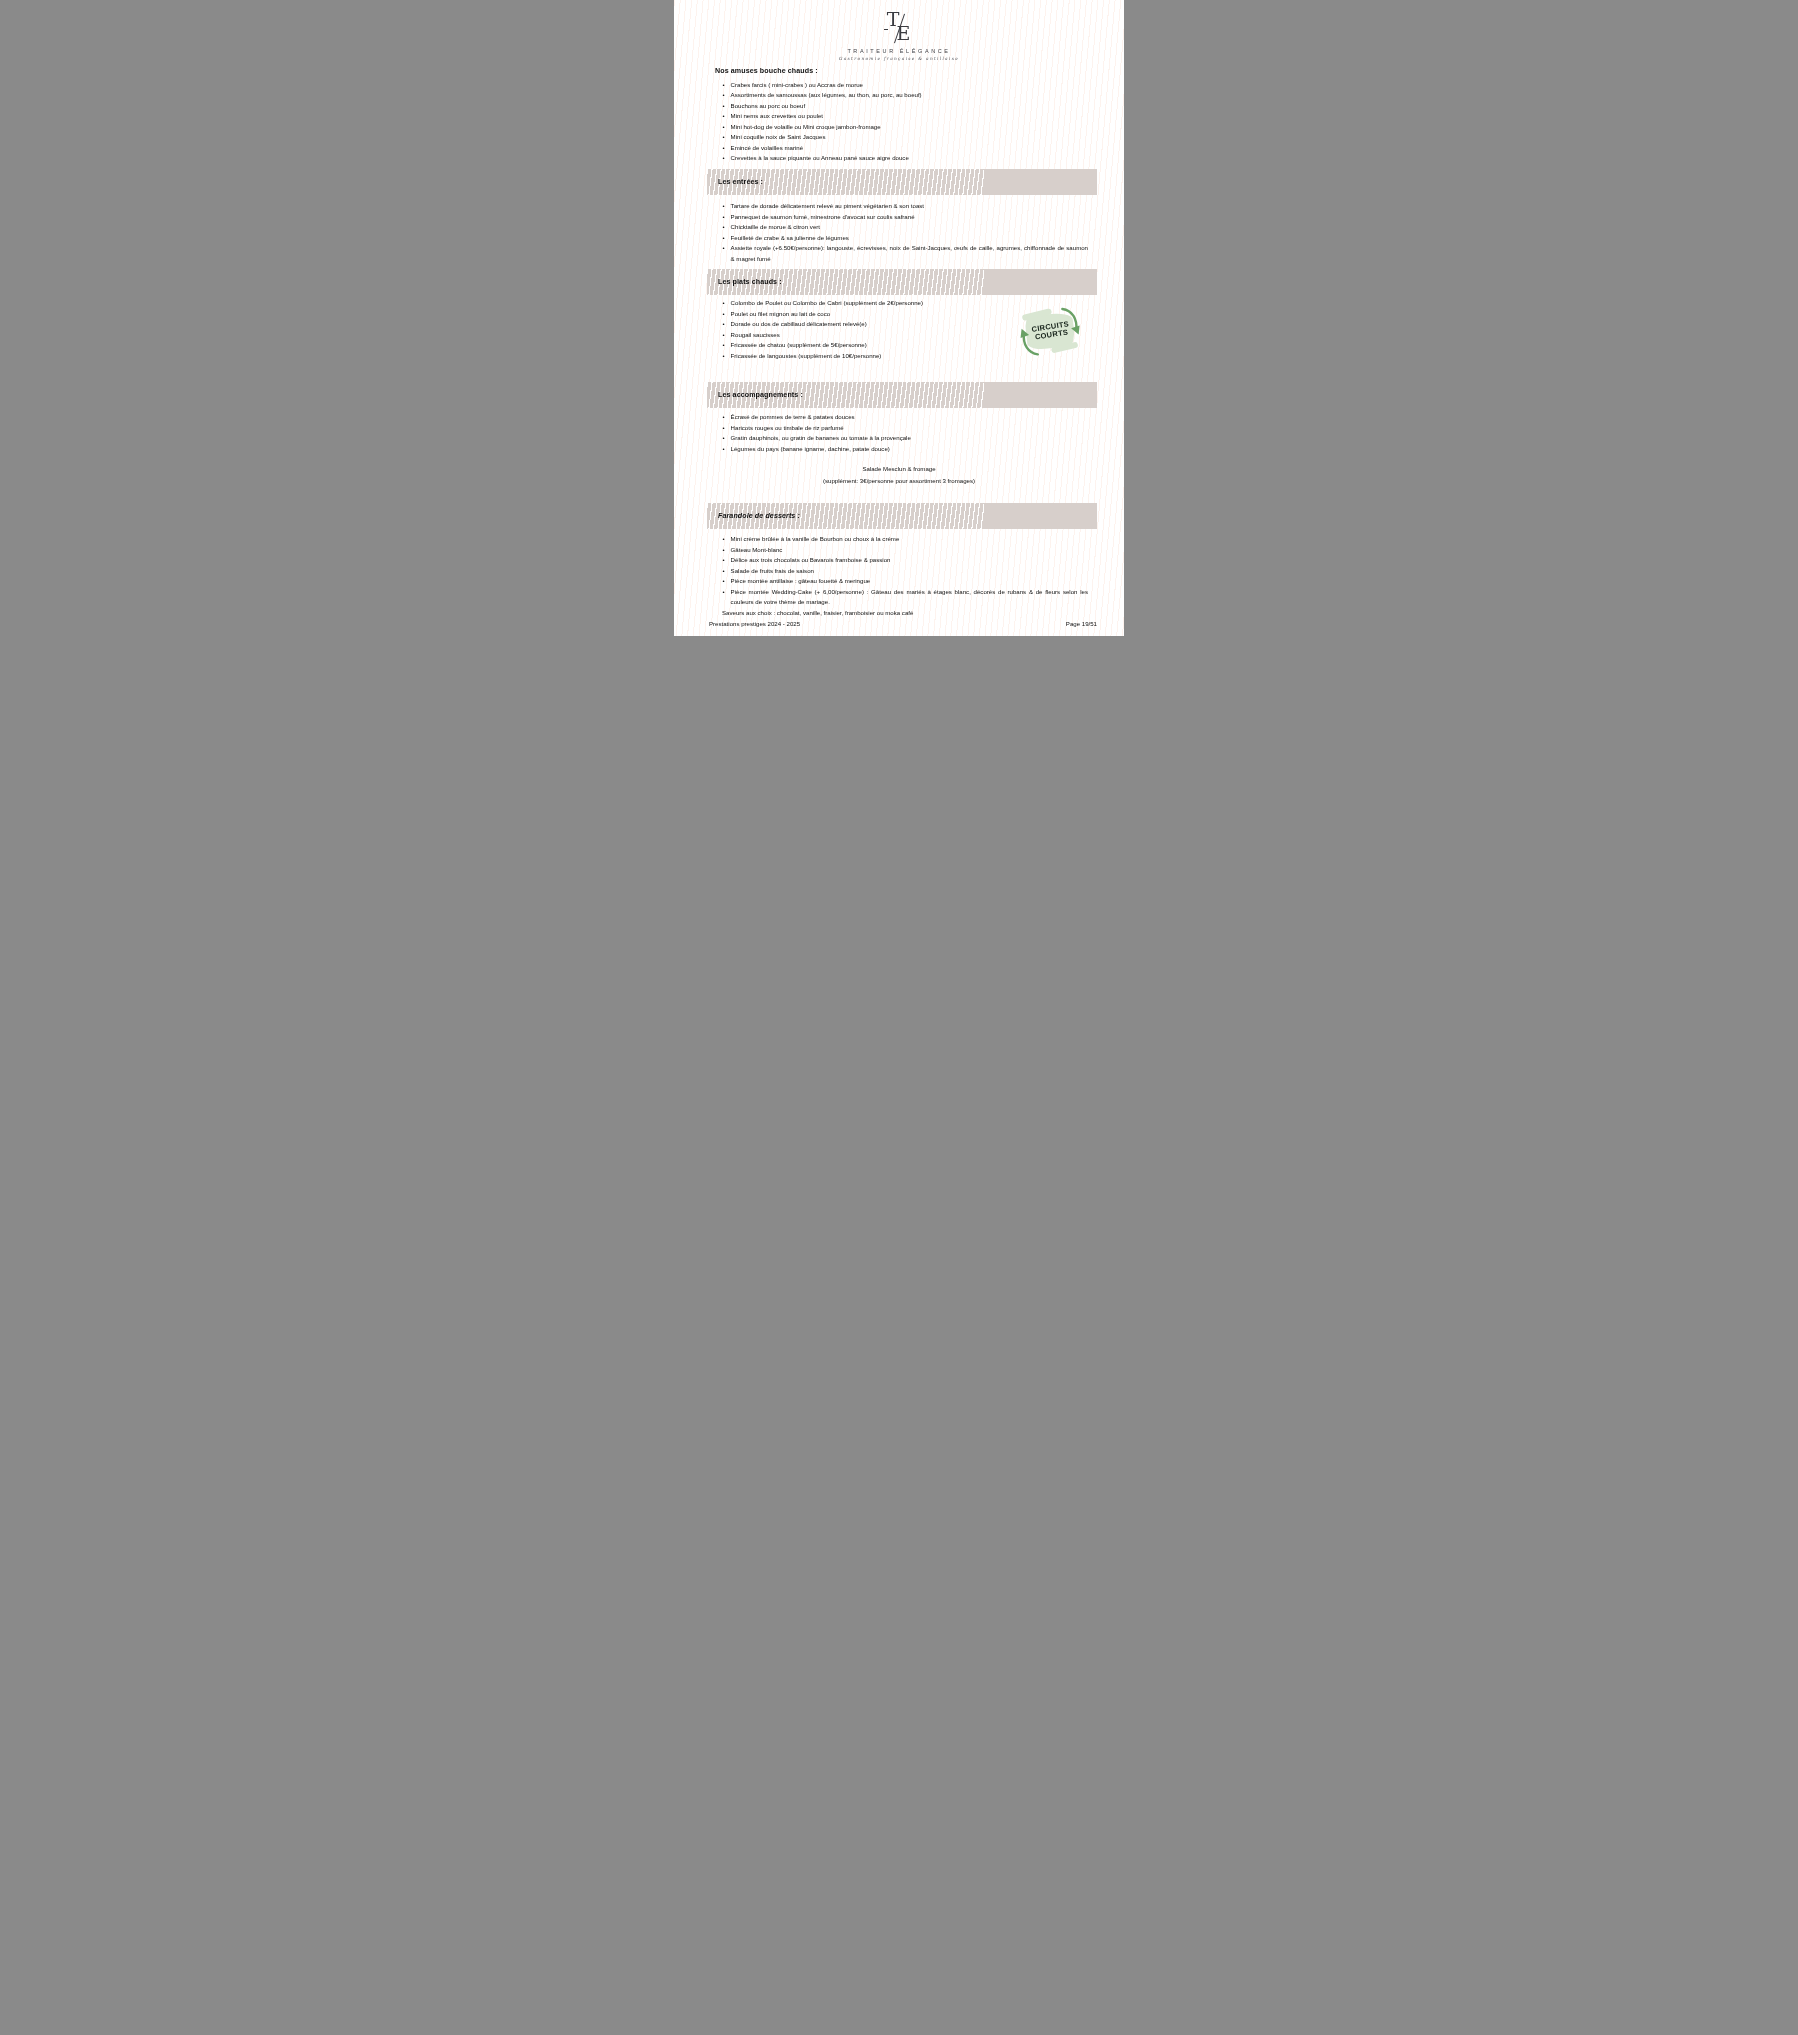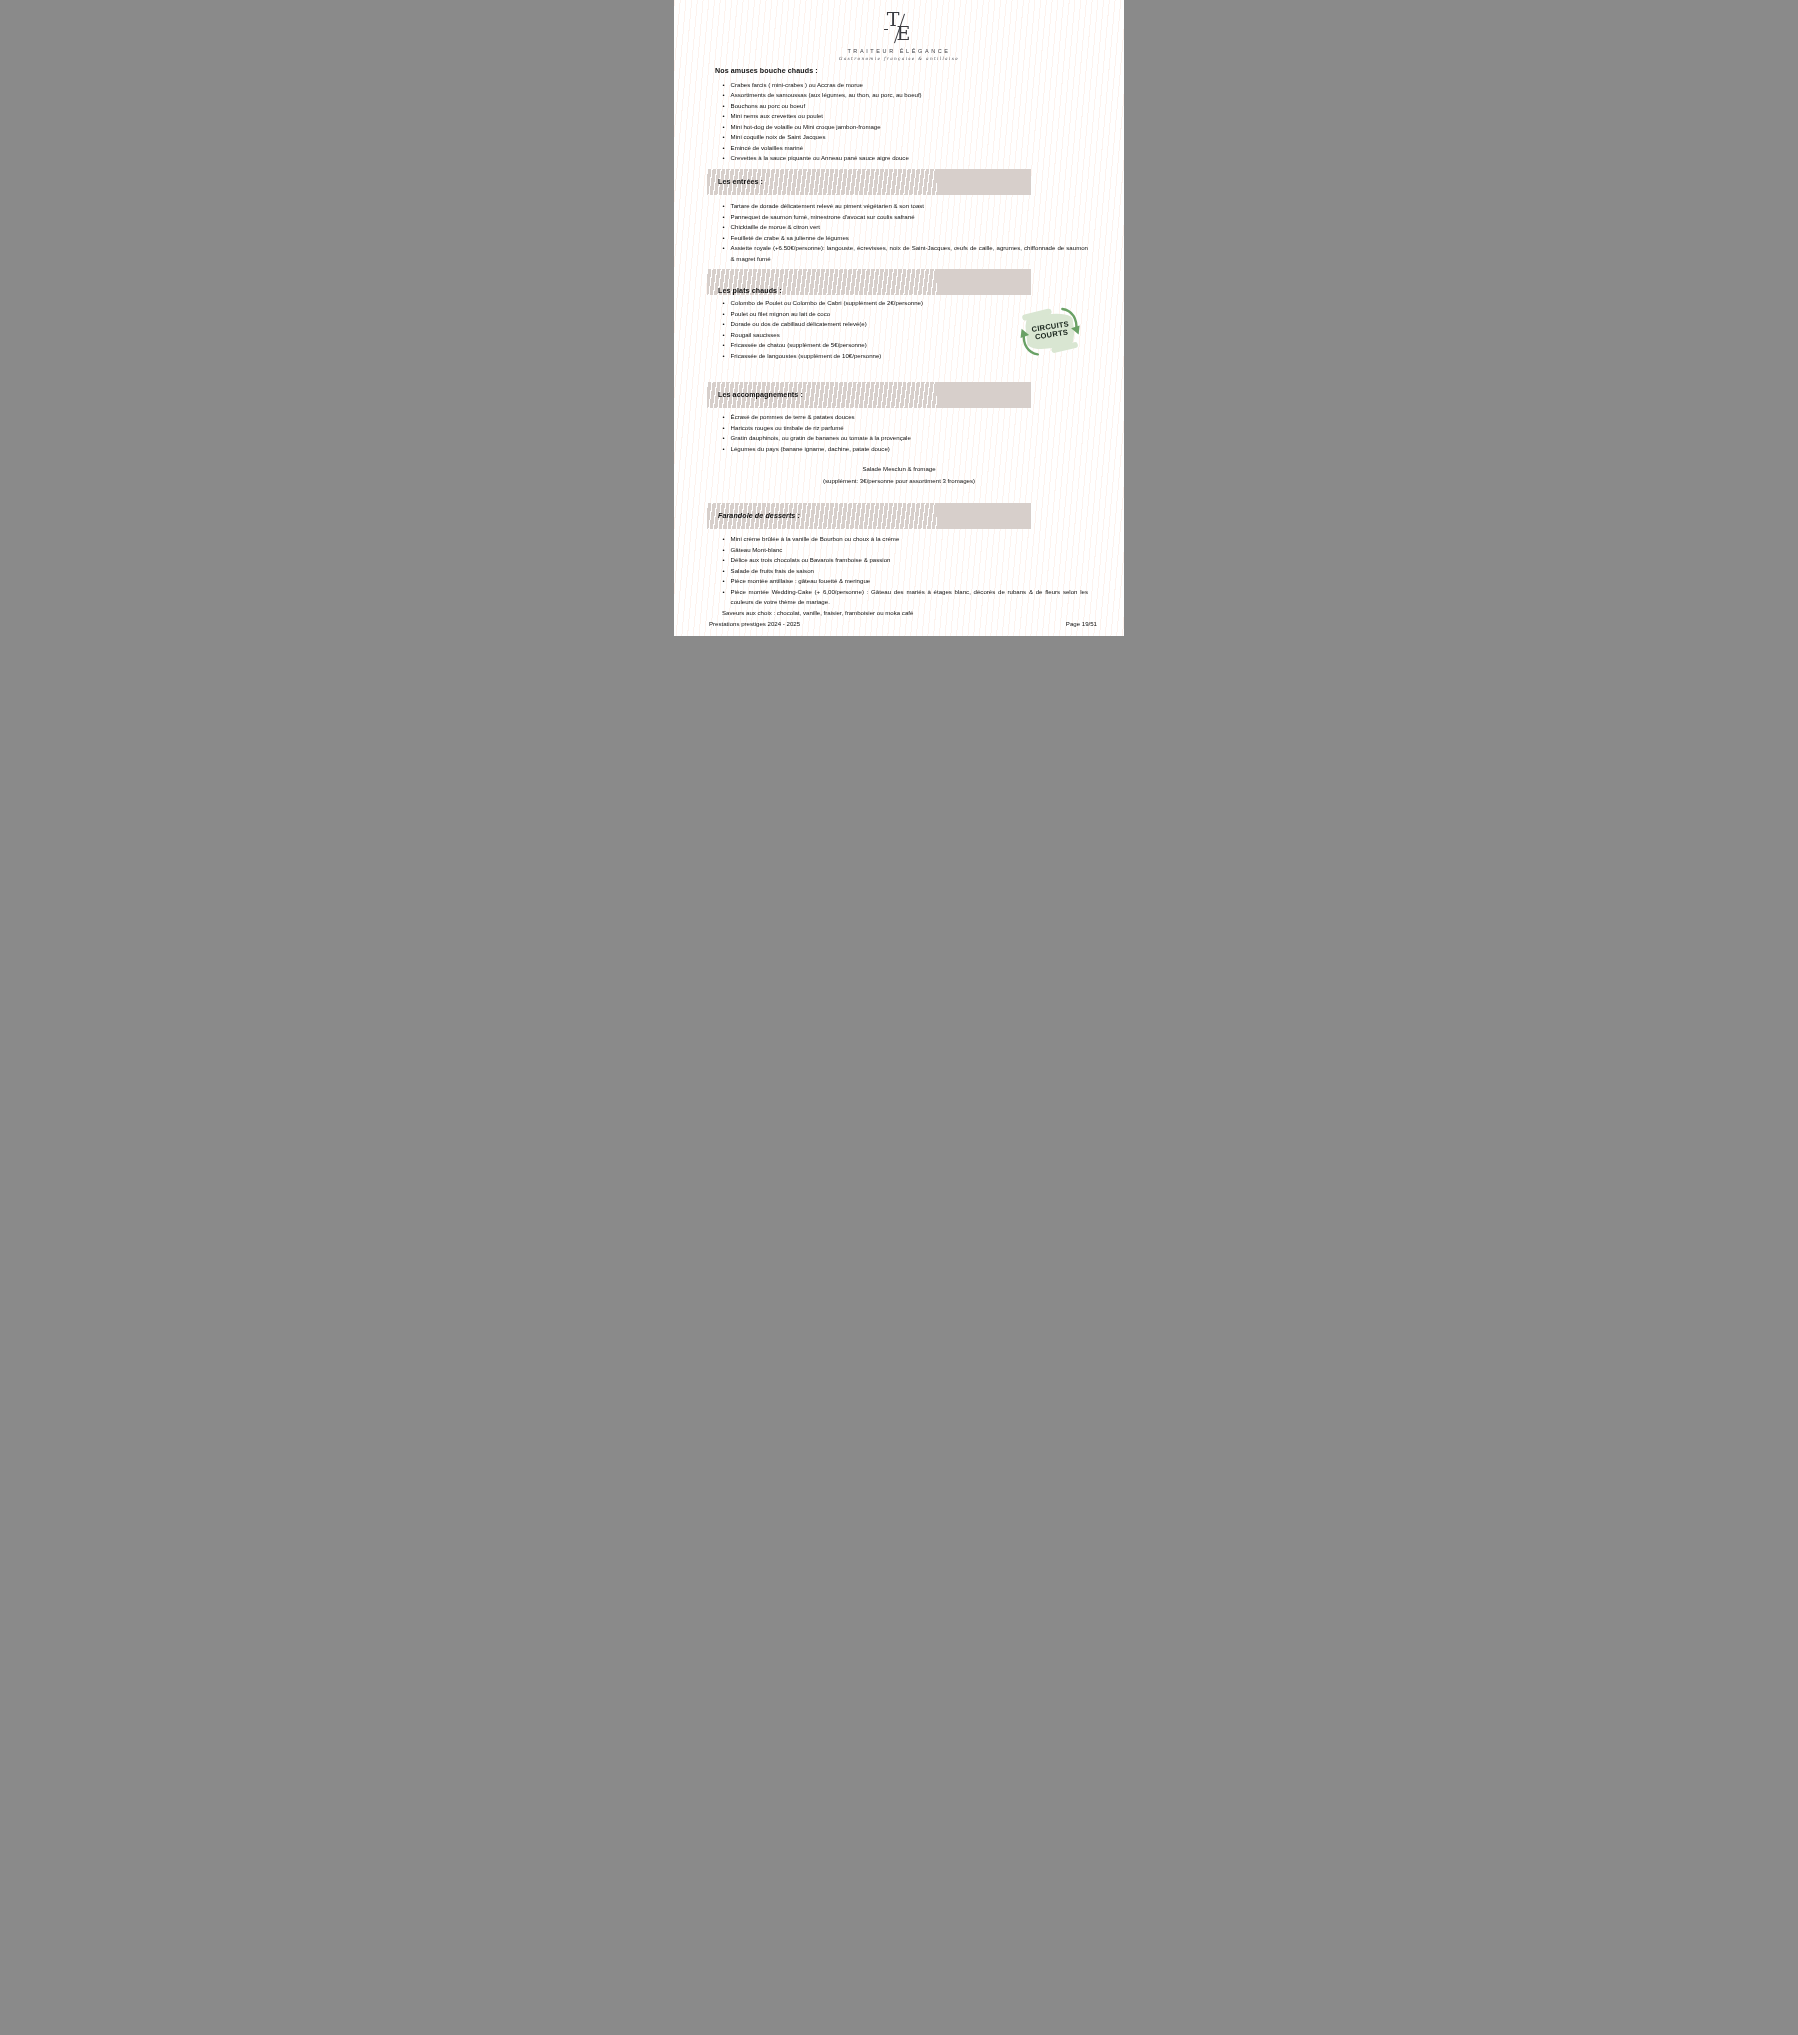--- a/index.html
+++ b/index.html
@@ -43,21 +43,21 @@
   }
 
   
   .plain-title{
     margin:5.3px 0 0 41px;
     font-size:7.1px;font-weight:bold;letter-spacing:0.1px;
   }
   .band{
     position:relative;
     margin-left:33px;margin-top:5.3px;
-    width:324px;height:26px;
+    width:390px;height:26px;
     background:#d7cfcb;
     display:flex;align-items:center;
   }
   .band::before{ 
     content:"";position:absolute;left:0;top:0;bottom:0;width:71%;
     background:repeating-linear-gradient(97deg,#ffffff 0 1.1px,transparent 1.1px 4.5px);
   }
   .band-title{position:relative;margin-left:11px;font-size:7.1px;font-weight:bold;letter-spacing:0.1px;}
 
   
@@ -152,21 +152,21 @@
   </div>
   <ul class="menu-list" style="margin-top:6.1px;">
 
   <li class="menu-item">Tartare de dorade délicatement relevé au piment végétarien &amp; son toast</li>
       <li class="menu-item">Pannequet de saumon fumé, minestrone d’avocat sur coulis safrané</li>
       <li class="menu-item">Chicktaille de morue &amp; citron vert</li>
       <li class="menu-item">Feuilleté de crabe &amp; sa julienne de légumes</li>
       <li class="menu-item">Assiette royale (+6.50€/personne): langouste, écrevisses, noix de Saint-Jacques, œufs de caille, agrumes, chiffonnade de saumon &amp; magret fumé</li>
     </ul>
 
-  <div class="band" style="margin-top:4.9px;align-items:flex-end;">
+  <div class="band" style="margin-top:4.9px;">
     <span class="band-title">Les plats chauds :</span>
   </div>
   <ul class="menu-list" style="margin-top:3.3px;">
 
   <li class="menu-item">Colombo de Poulet ou Colombo de Cabri (supplément de 2€/personne)</li>
       <li class="menu-item">Poulet ou filet mignon au lait de coco</li>
       <li class="menu-item">Dorade ou dos de cabillaud délicatement relevé(e)</li>
       <li class="menu-item">Rougail saucisses</li>
       <li class="menu-item">Fricassée de chatou (supplément de 5€/personne)</li>
       <li class="menu-item">Fricassée de langoustes (supplément de 10€/personne)</li>

